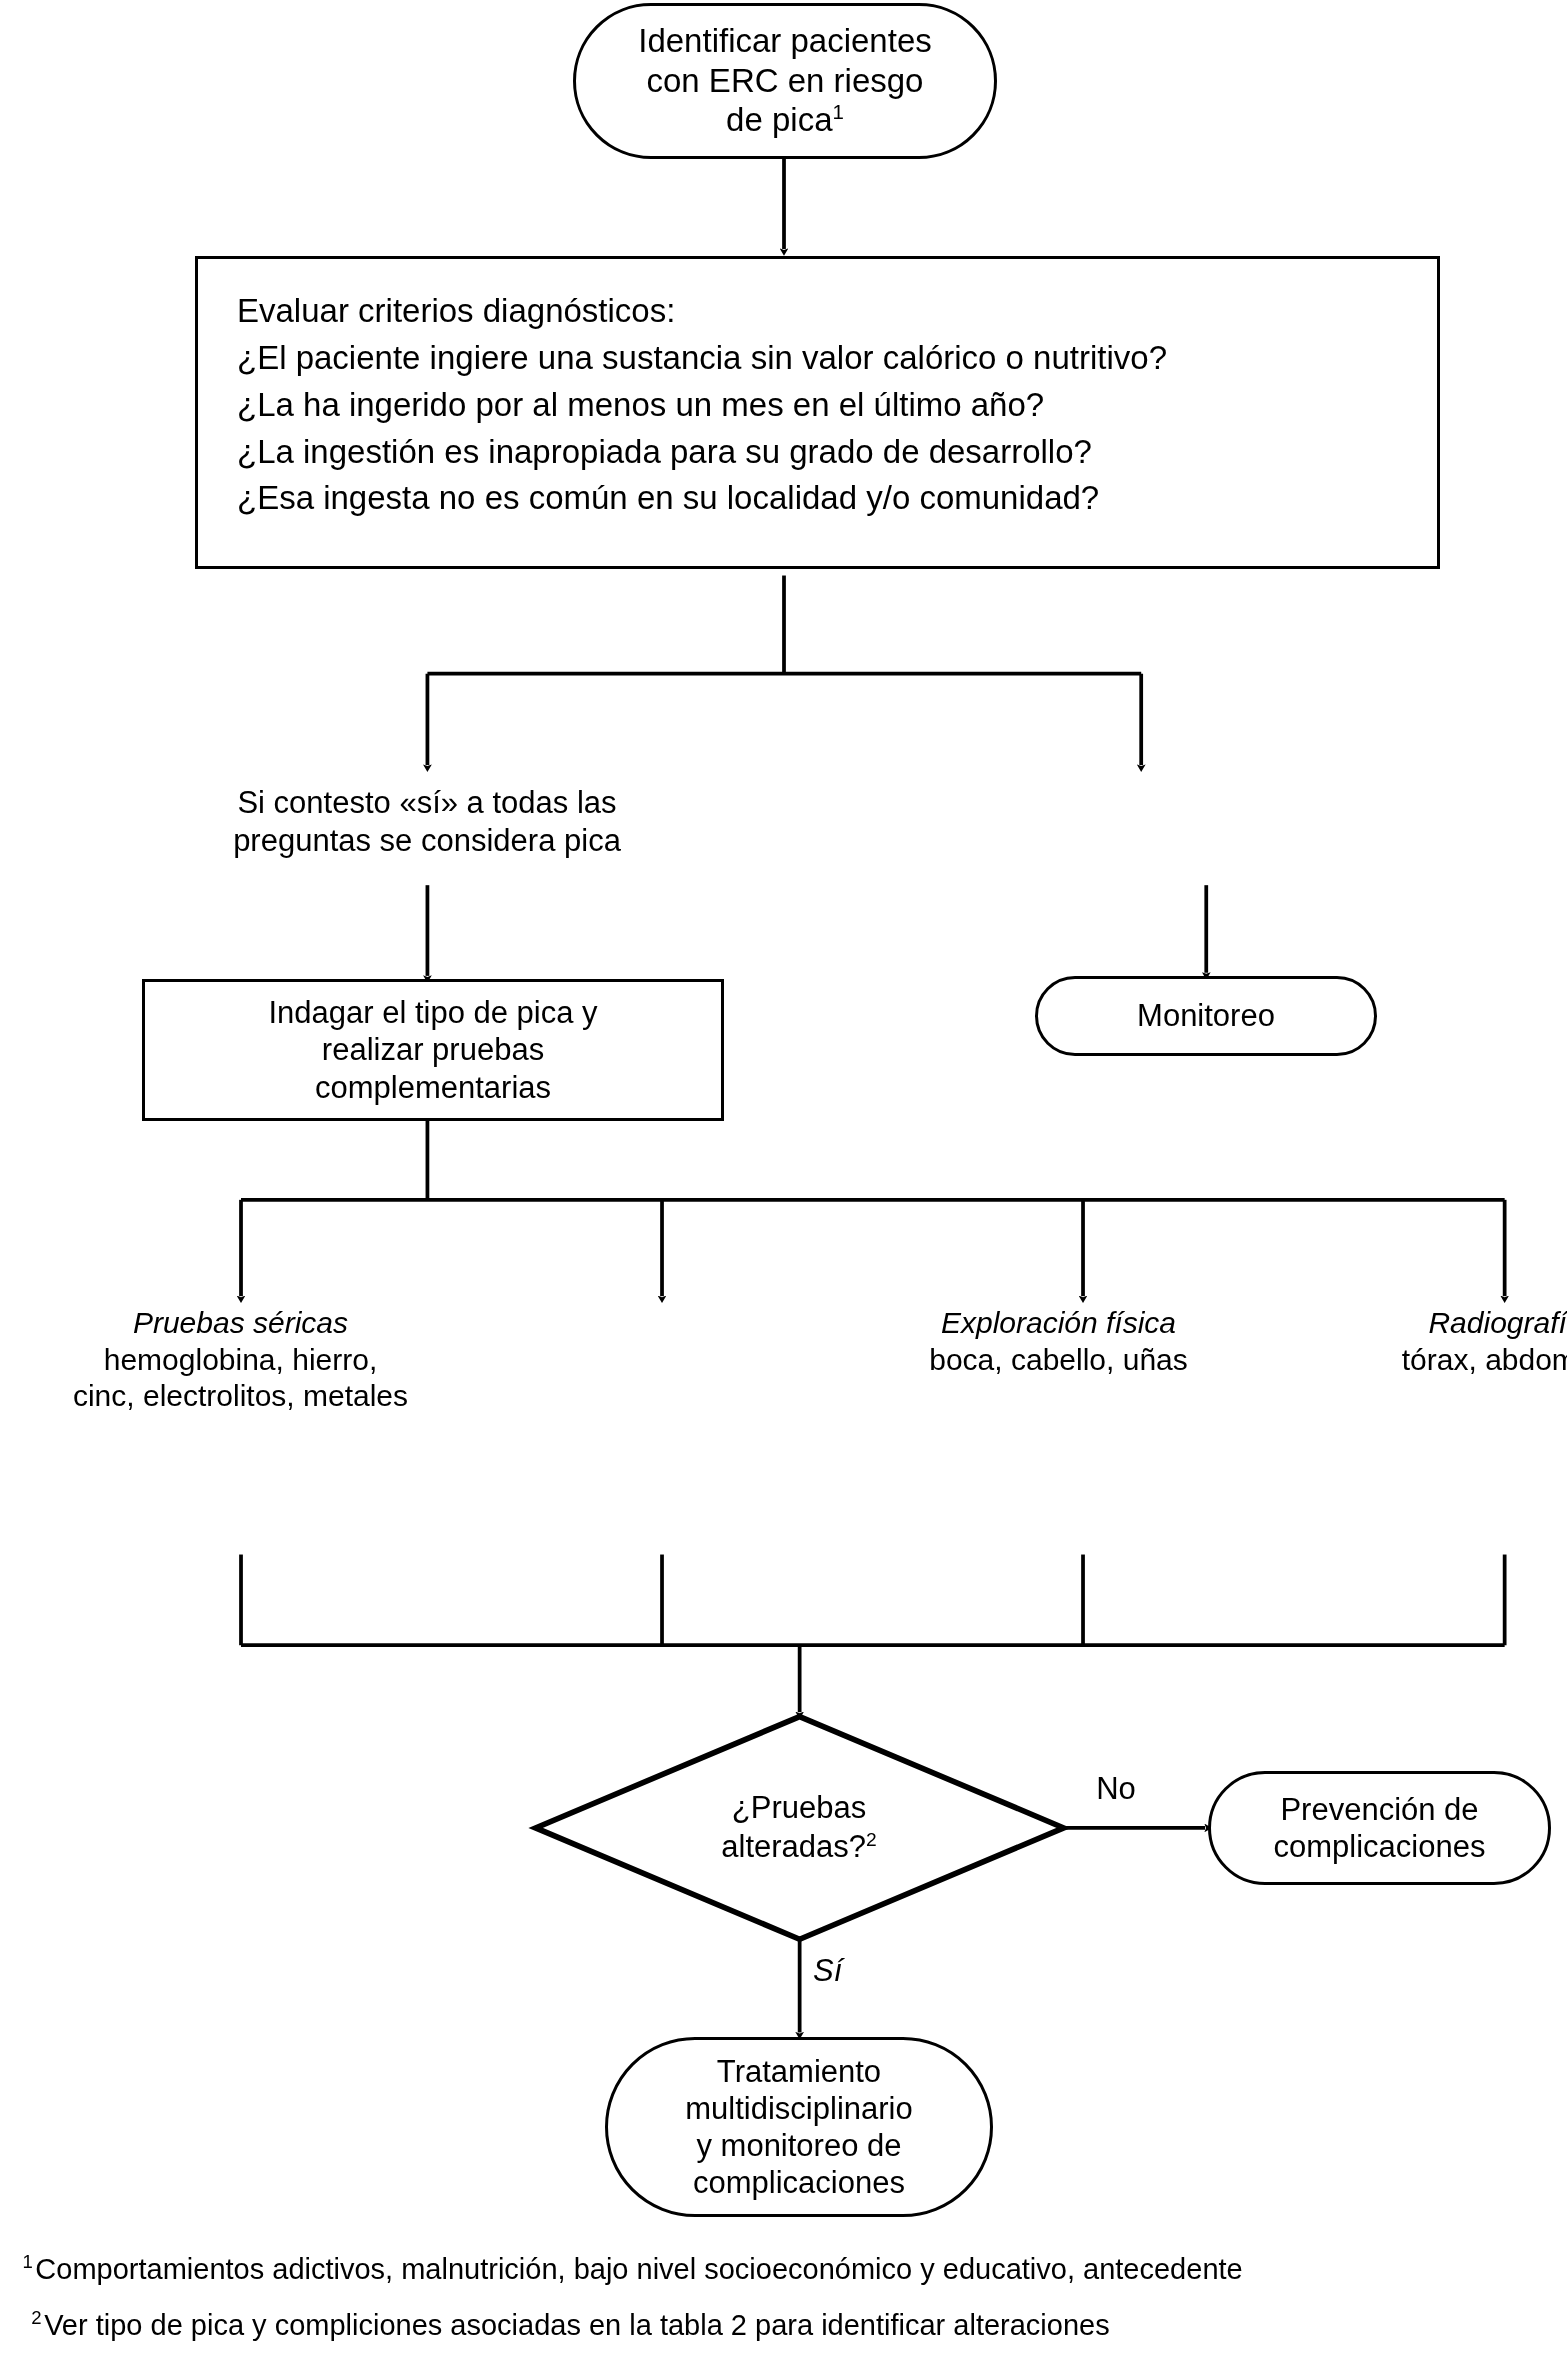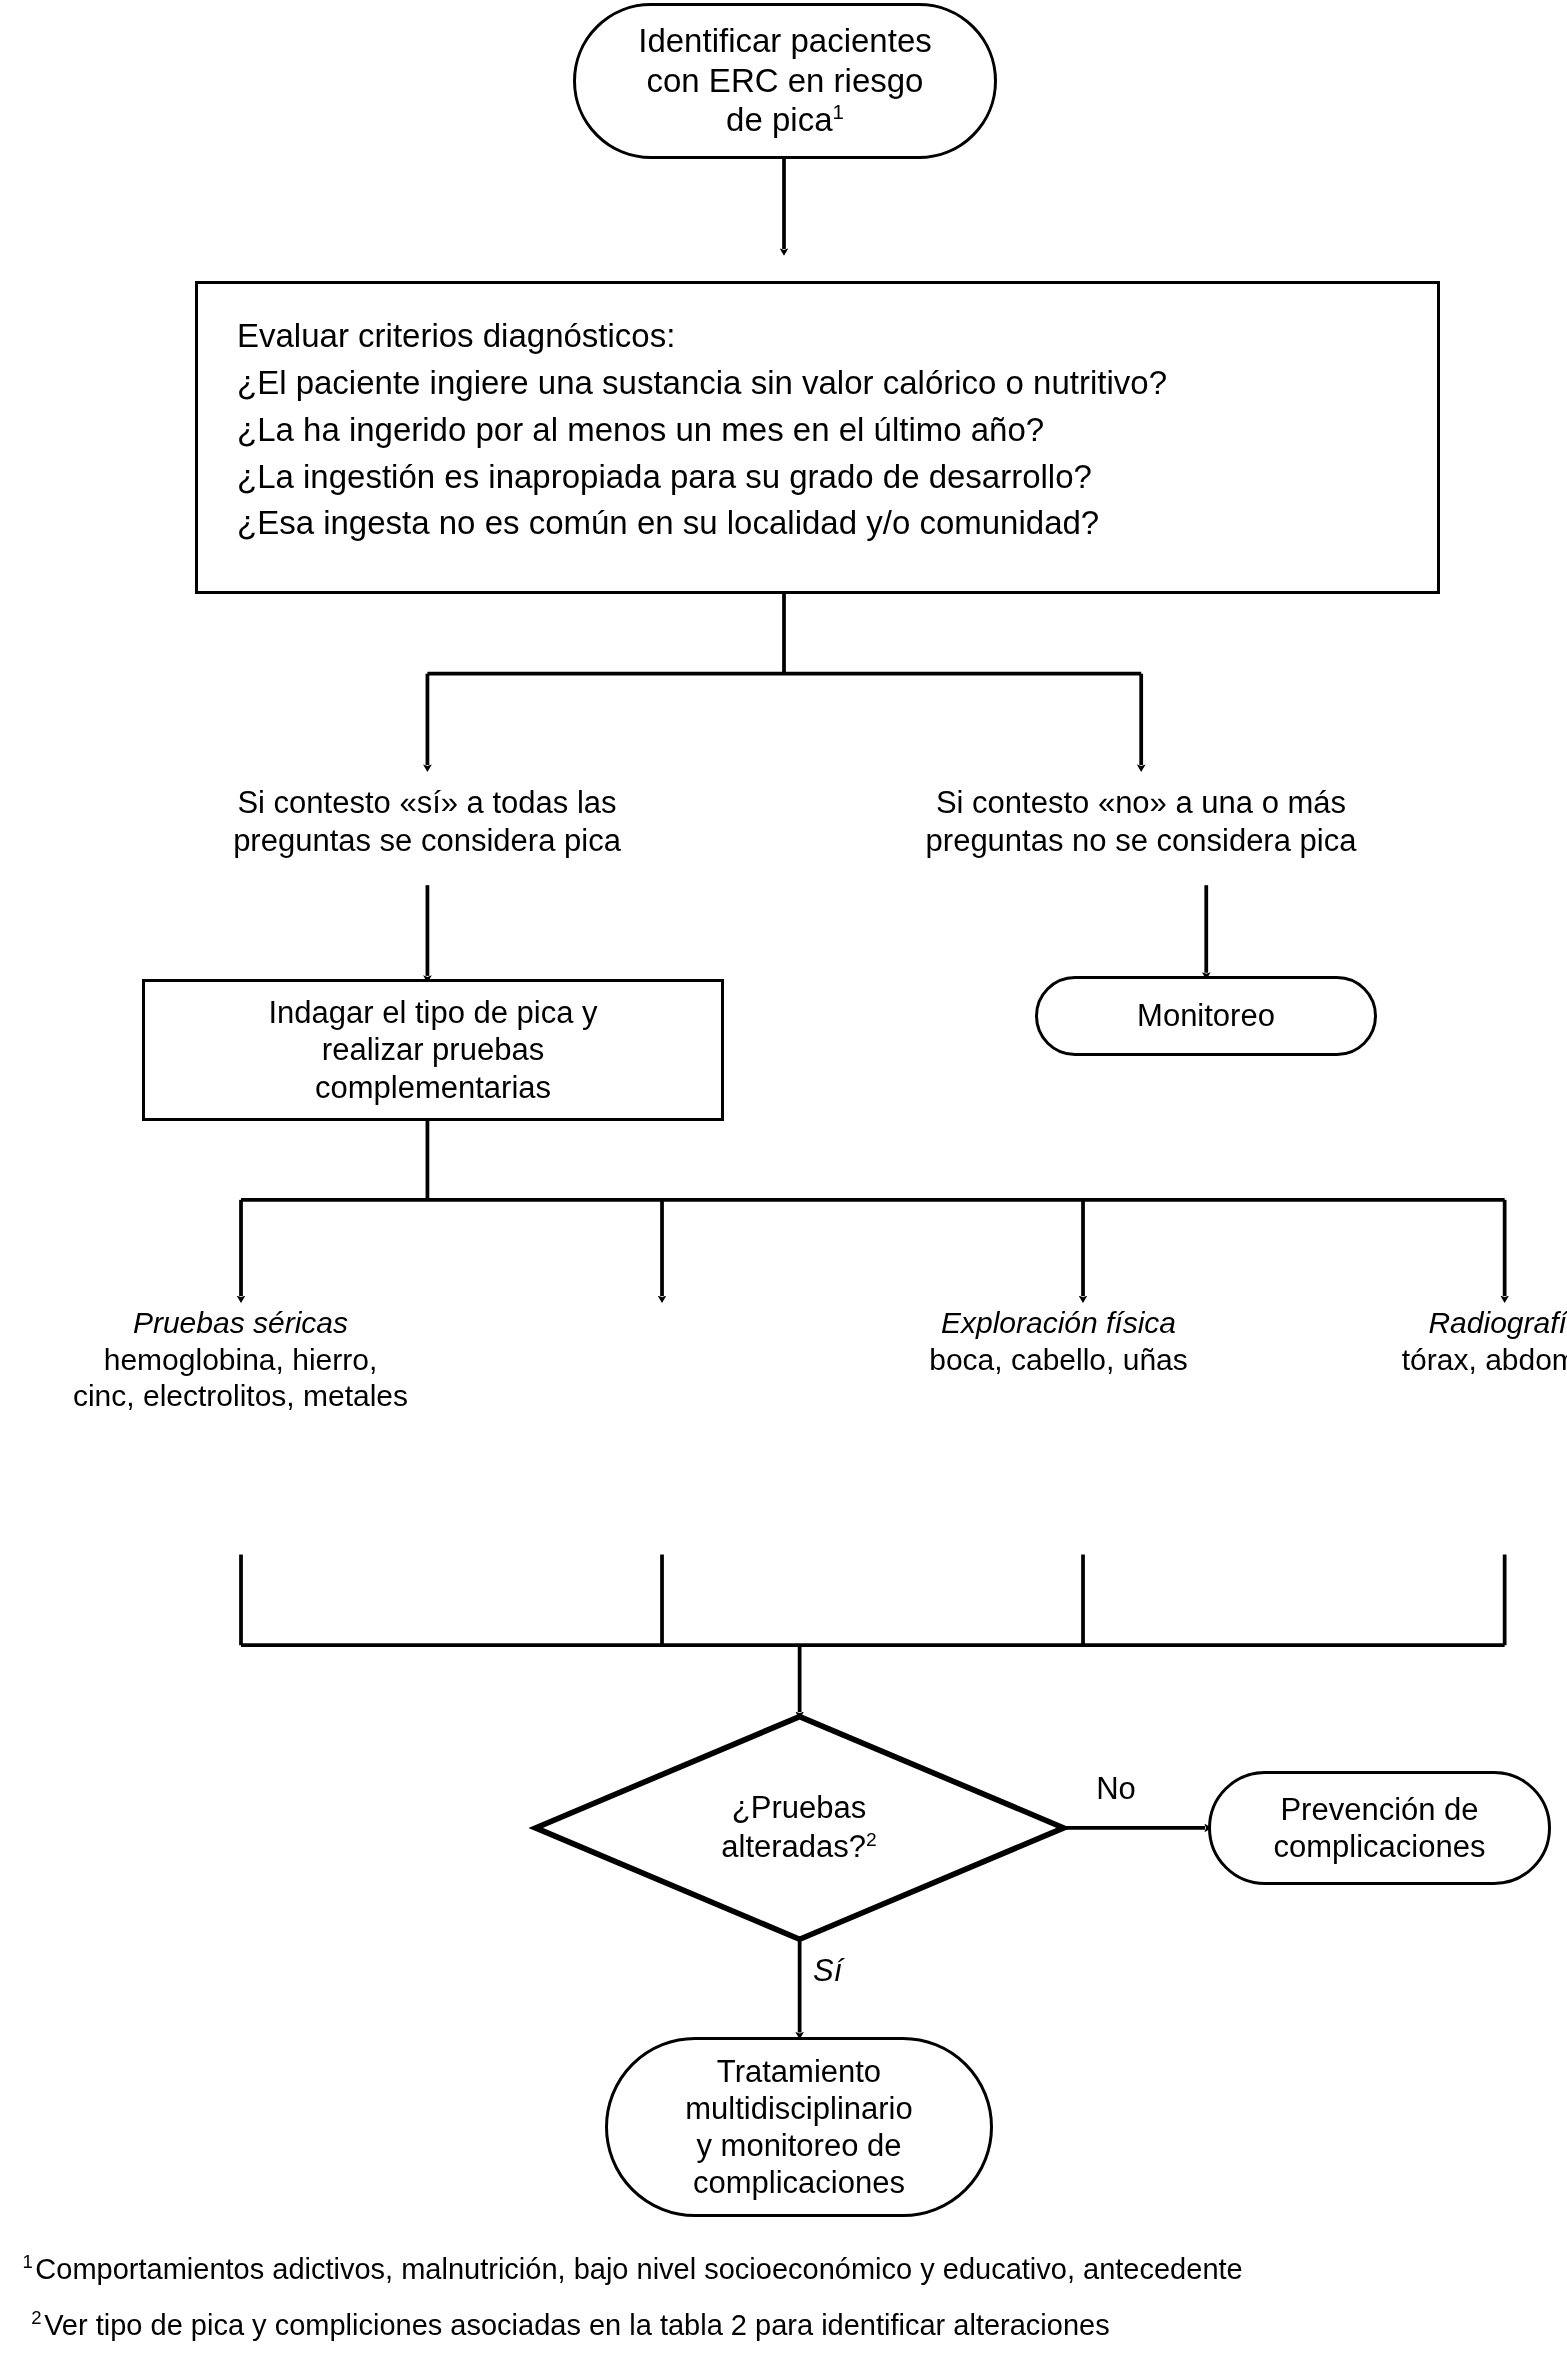--- a/index.html
+++ b/index.html
@@ -136,39 +136,35 @@
   </svg>
 
   <div class="node stadium t52" style="left:573px; top:2.5px; width:424px; height:156px;">
     <div>
       <span>Identificar pacientes</span><br>
       <span>con ERC en riesgo</span><br>
       <span>de pica</span><sup class="fn">1</sup>
     </div>
   </div>
 
-  <div class="node rect rect-left t52" style="left:195px; top:281px; width:1245px; height:313px; padding:29px 0 0 39px; align-items:flex-start;">
+  <div class="node rect rect-left t52" style="left:195px; top:256px; width:1245px; height:313px; padding:29px 0 0 39px; align-items:flex-start;">
     <div style="line-height:1.42;">
       <div>Evaluar criterios diagnósticos:</div>
       <div>¿El paciente ingiere una sustancia sin valor calórico o nutritivo?</div>
       <div>¿La ha ingerido por al menos un mes en el último año?</div>
       <div>¿La ingestión es inapropiada para su grado de desarrollo?</div>
       <div>¿Esa ingesta no es común en su localidad y/o comunidad?</div>
     </div>
   </div>
 
   <div class="plain t50" style="left:180px; top:784px; width:494px;">
     <div>Si contesto «sí» a todas las</div>
     <div>preguntas se considera pica</div>
   </div>
 
-  <div class="plain t50" style="left:894px; top:784px; width:494px;">
-    <div>Si contesto «no» a una o más</div>
-    <div>preguntas no se considera pica</div>
-  </div>
 
   <div class="node rect t50" style="left:142px; top:979px; width:582px; height:142px;">
     <div>
       <div>Indagar el tipo de pica y</div>
       <div>realizar pruebas</div>
       <div>complementarias</div>
     </div>
   </div>
 
   <div class="node stadium t50" style="left:1035px; top:976px; width:342px; height:80px;">

